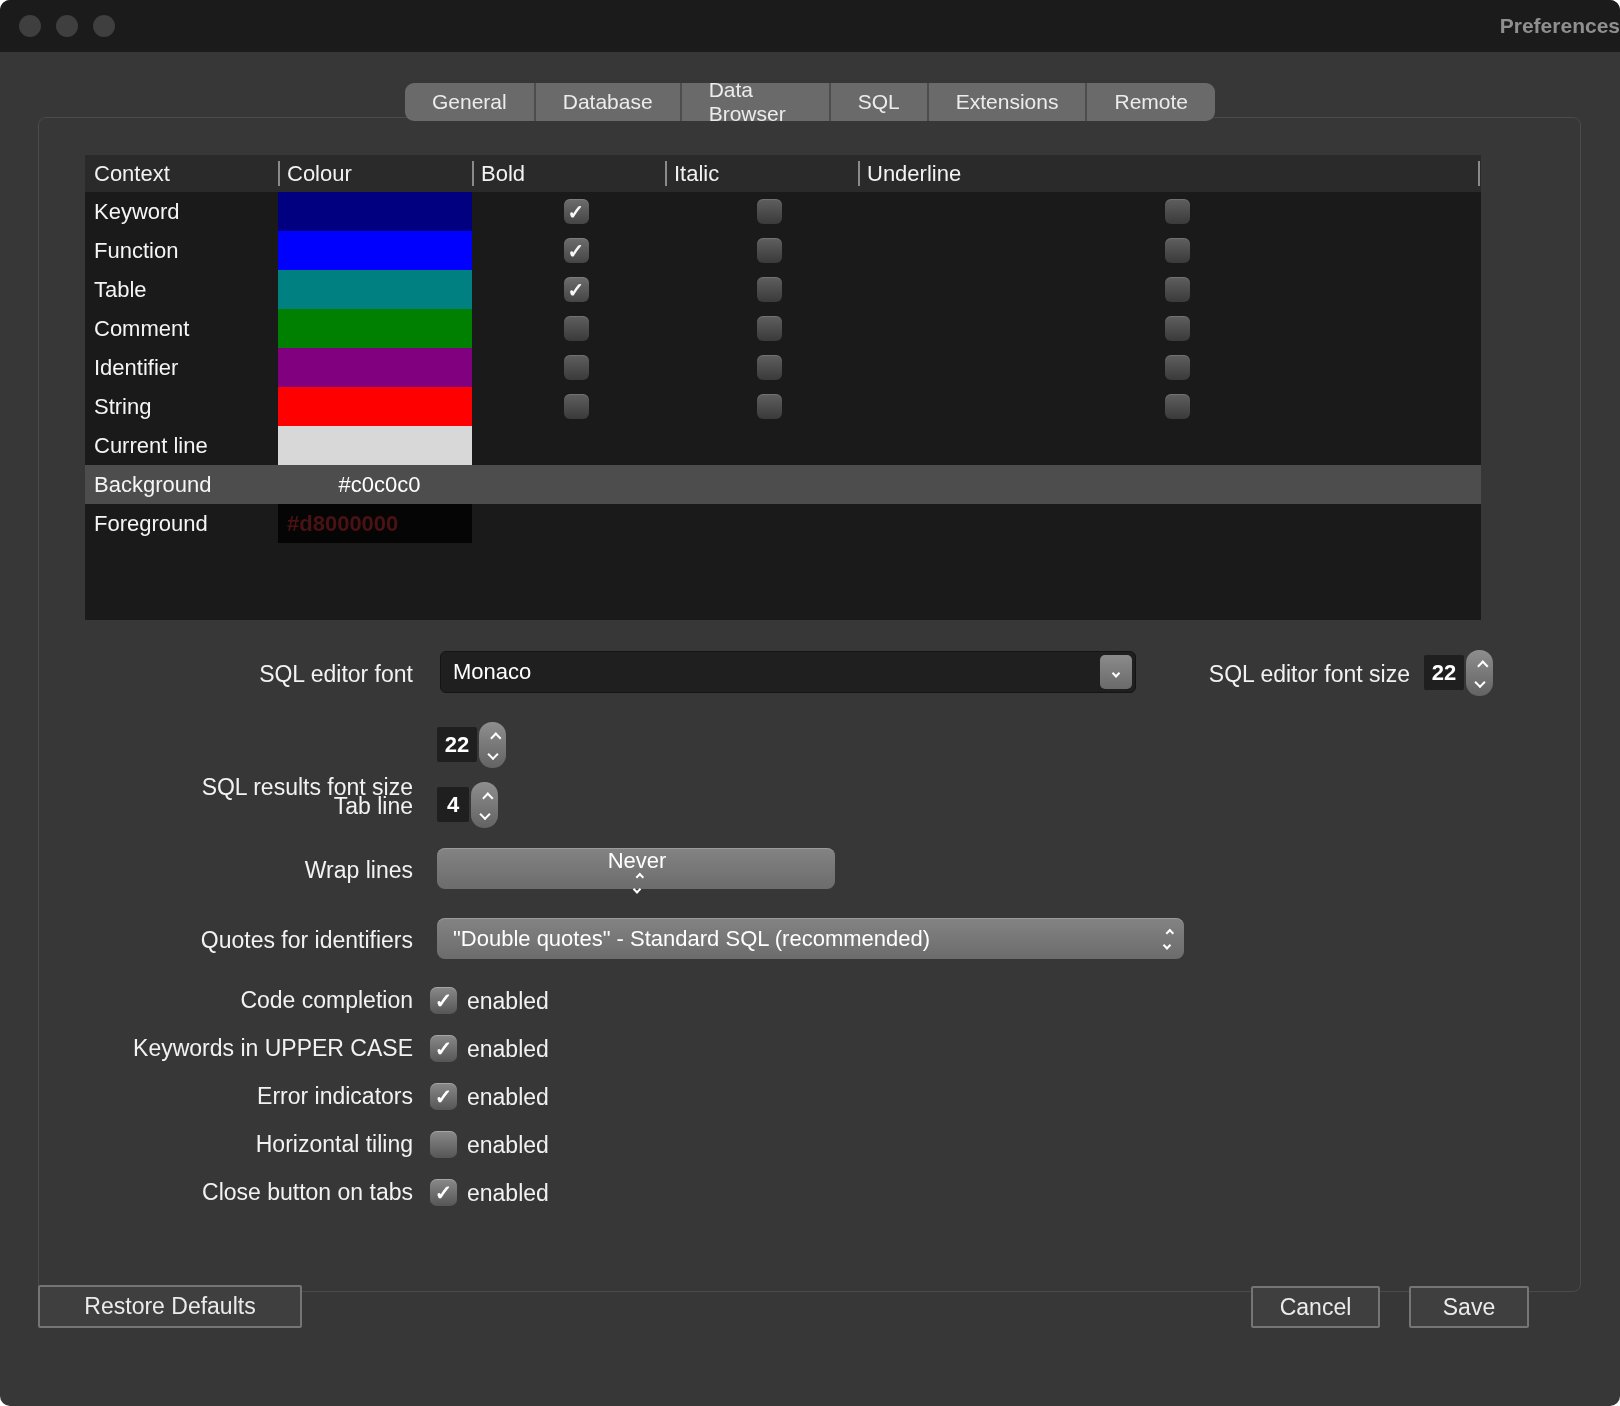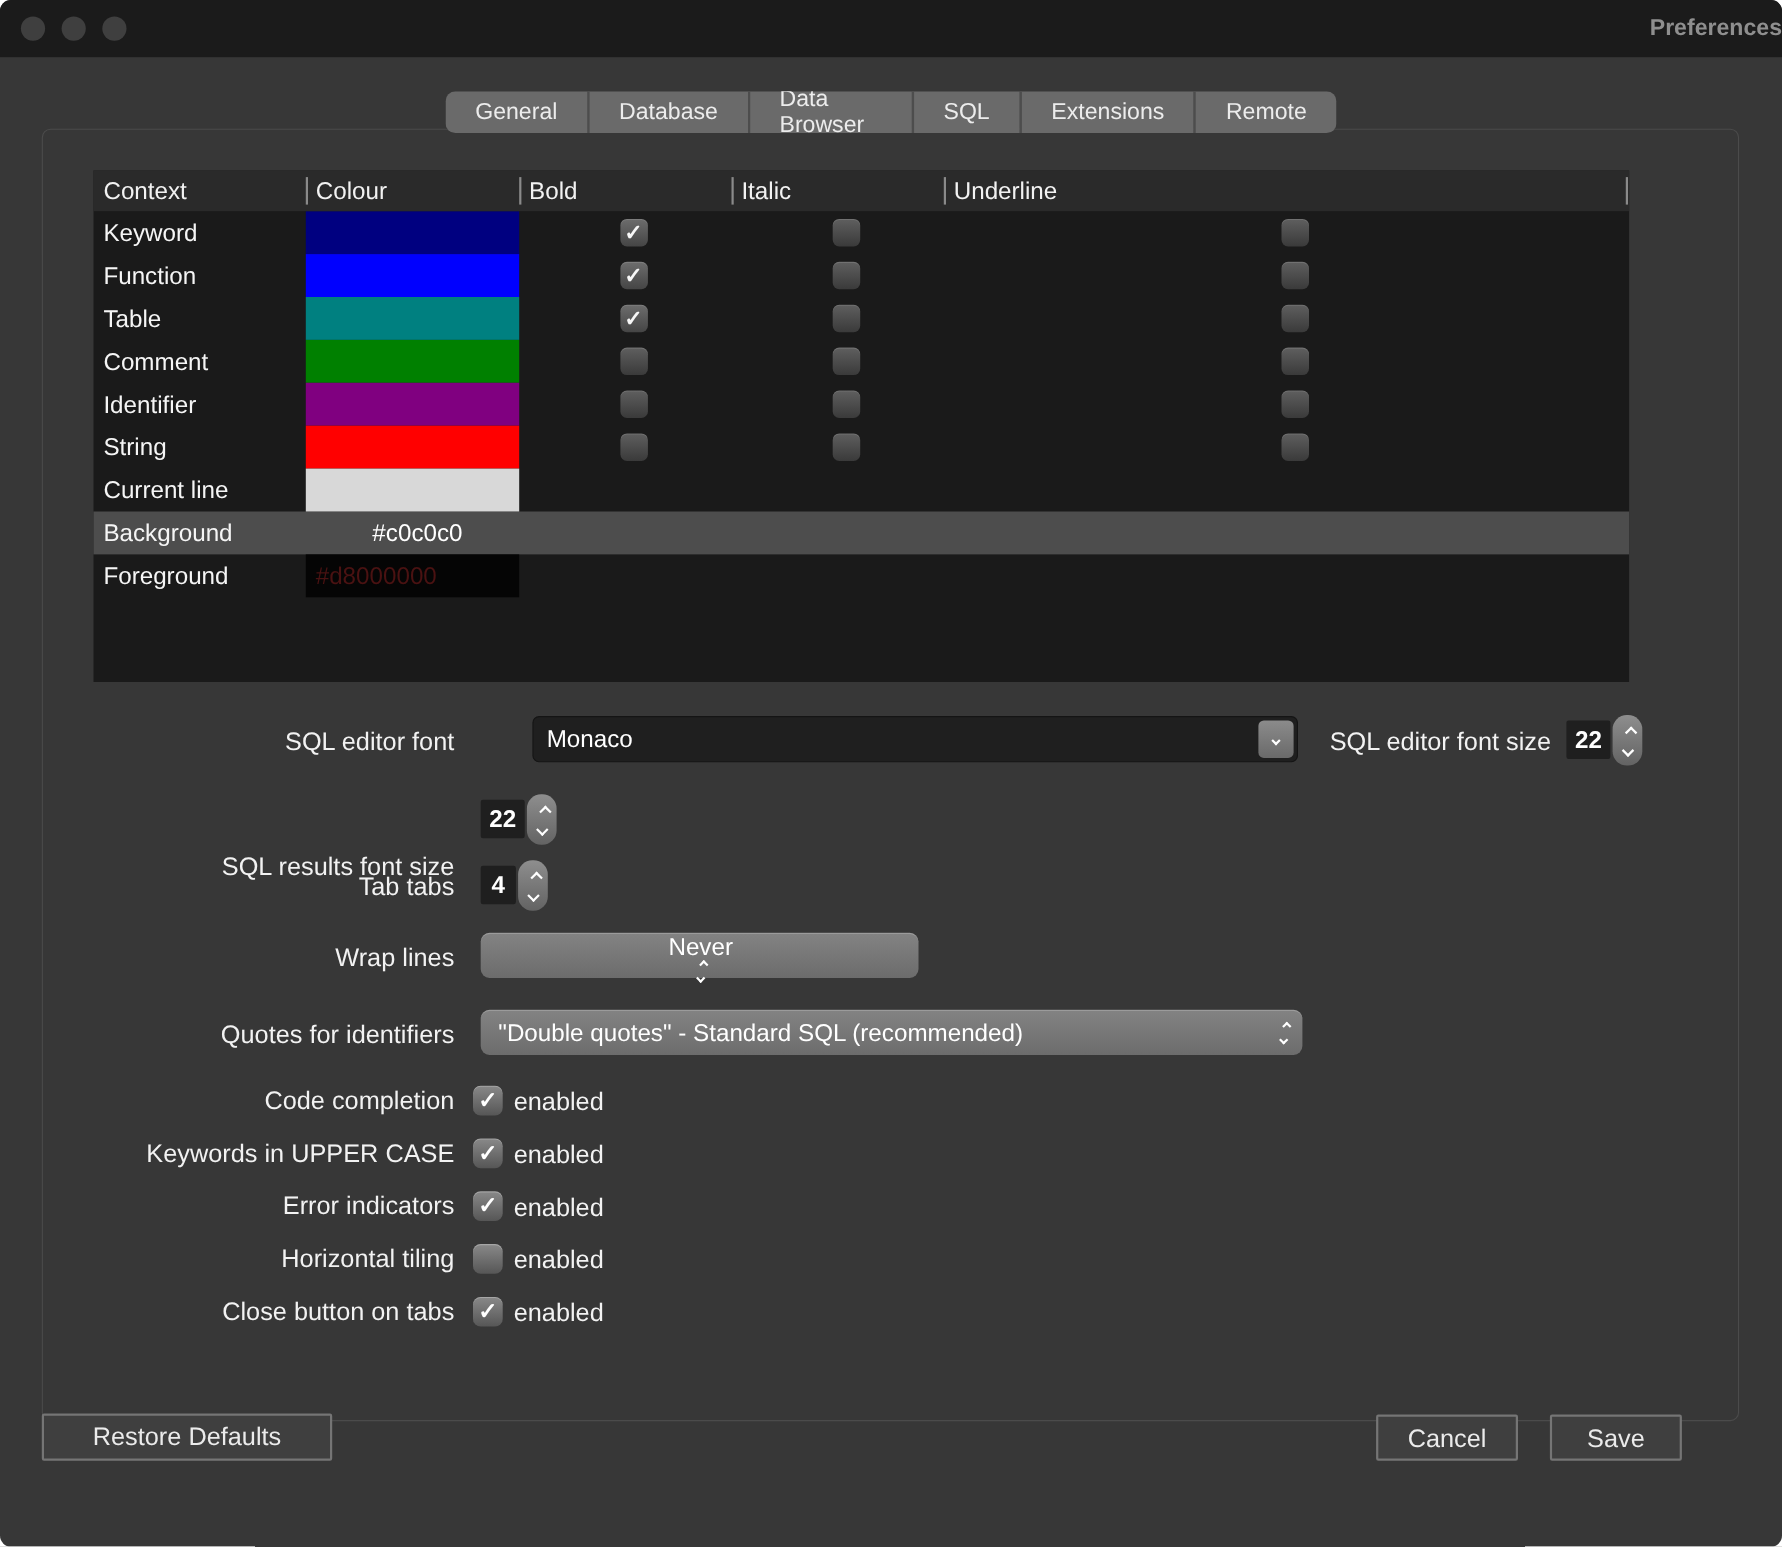--- a/index.html
+++ b/index.html
@@ -27,39 +27,39 @@
   .stable{position:absolute;left:85px;top:155px;width:1396px;height:465px;background:#1a1a1a;z-index:6;}
   .thead{display:flex;height:37px;background:#2a2a2a;color:#f2f2f2;font-size:22px;align-items:center;position:relative;}
   .th{position:relative;height:100%;display:flex;align-items:center;padding-left:9px;}
   .th + .th::before{content:"";position:absolute;left:0;top:6px;bottom:6px;width:2px;background:#8a8a8a;}
   .thead::after{content:"";position:absolute;right:1px;top:6px;bottom:6px;width:2px;background:#8a8a8a;}
   .c1{width:193px;} .c2{width:194px;} .c3{width:193px;} .c4{width:193px;} .c5{flex:1;}
   .tr{display:flex;height:39px;color:#f5f5f5;font-size:22px;align-items:stretch;}
   .tr.selected{background:#4d4d4d;}
   .td{display:flex;align-items:center;padding-left:9px;}
   .td.nopad{padding:0;justify-content:center;}
-  .swatch{width:100%;height:100%;display:flex;align-items:center;padding-left:9px;font-size:22px;}
+  .swatch{width:100%;height:100%;display:flex;align-items:center;padding-left:9px;font-size:22px;font-weight:bold;}
   .dimtext{color:#4a1212;}
   .hexcell{padding-left:9px;color:#ffffff;}
   
   .cb{width:25px;height:25px;border-radius:6px;margin-left:15px;
     background:linear-gradient(#5f5f5f,#3a3a3a);
     display:flex;align-items:center;justify-content:center;
     box-shadow:inset 0 1px 0 rgba(255,255,255,0.12);}
   .cb.checked{background:linear-gradient(#6d6d6d,#454545);}
   .cb.checked::after{content:"✓";color:#f7f7f7;font-size:20px;font-weight:bold;line-height:1;}
   
   .cbf{width:27px;height:27px;border-radius:7px;background:linear-gradient(#898989,#565656);
     display:flex;align-items:center;justify-content:center;
     box-shadow:inset 0 1px 0 rgba(255,255,255,0.25);}
   .cbf.checked::after{content:"✓";color:#ffffff;font-size:21px;font-weight:bold;line-height:1;}
   
   .flabel{position:absolute;color:#f2f2f2;font-size:23px;text-align:right;width:413px;left:0;}
   .combo{position:absolute;background:#1f1f1f;border:1px solid #141414;border-radius:6px;
-    color:#ffffff;font-size:22px;display:flex;align-items:center;padding-left:12px;margin-left:44px;}
+    color:#ffffff;font-size:22px;display:flex;align-items:center;padding-left:12px;}
   .combo .combo-btn{position:absolute;right:3px;top:3px;bottom:3px;width:32px;border-radius:5px;
     background:linear-gradient(#8b8b8b,#6a6a6a);display:flex;align-items:center;justify-content:center;}
   .numfield{position:absolute;background:#1f1f1f;border-radius:2px;color:#ffffff;font-size:22px;
     display:flex;align-items:center;justify-content:center;font-weight:bold;}
   .stepper{position:absolute;width:27px;height:46px;border-radius:13px;
     background:linear-gradient(#8e8e8e,#636363);display:flex;flex-direction:column;
     align-items:center;justify-content:center;gap:7px;}
   .chv{display:inline-block;width:8px;height:8px;border-left:2.4px solid #ffffff;border-bottom:2.4px solid #ffffff;}
   .chv.up{transform:rotate(135deg) translate(-2px,-2px);}
   .chv.down{transform:rotate(-45deg) translate(-1px,1px);}
@@ -253,21 +253,21 @@
     <span class="chv down"></span>
   </div>
 
   <div class="flabel" style="top:774px;">SQL results font size</div>
   <div class="numfield" style="left:437px;top:727px;width:40px;height:35px;">22</div>
   <div class="stepper" style="left:479px;top:722px;">
     <span class="chv up"></span>
     <span class="chv down"></span>
   </div>
 
-  <div class="flabel" style="top:793px;">Tab tabs</div>
+  <div class="flabel" style="top:793px;">Tab line</div>
   <div class="numfield" style="left:437px;top:787px;width:32px;height:35px;">4</div>
   <div class="stepper" style="left:471px;top:782px;">
     <span class="chv up"></span>
     <span class="chv down"></span>
   </div>
 
   <div class="flabel" style="top:857px;">Wrap lines</div>
   <div class="popup" style="left:437px;top:848px;width:398px;flex-direction:column;">
     <span>Never</span>
     <span class="dbl">

